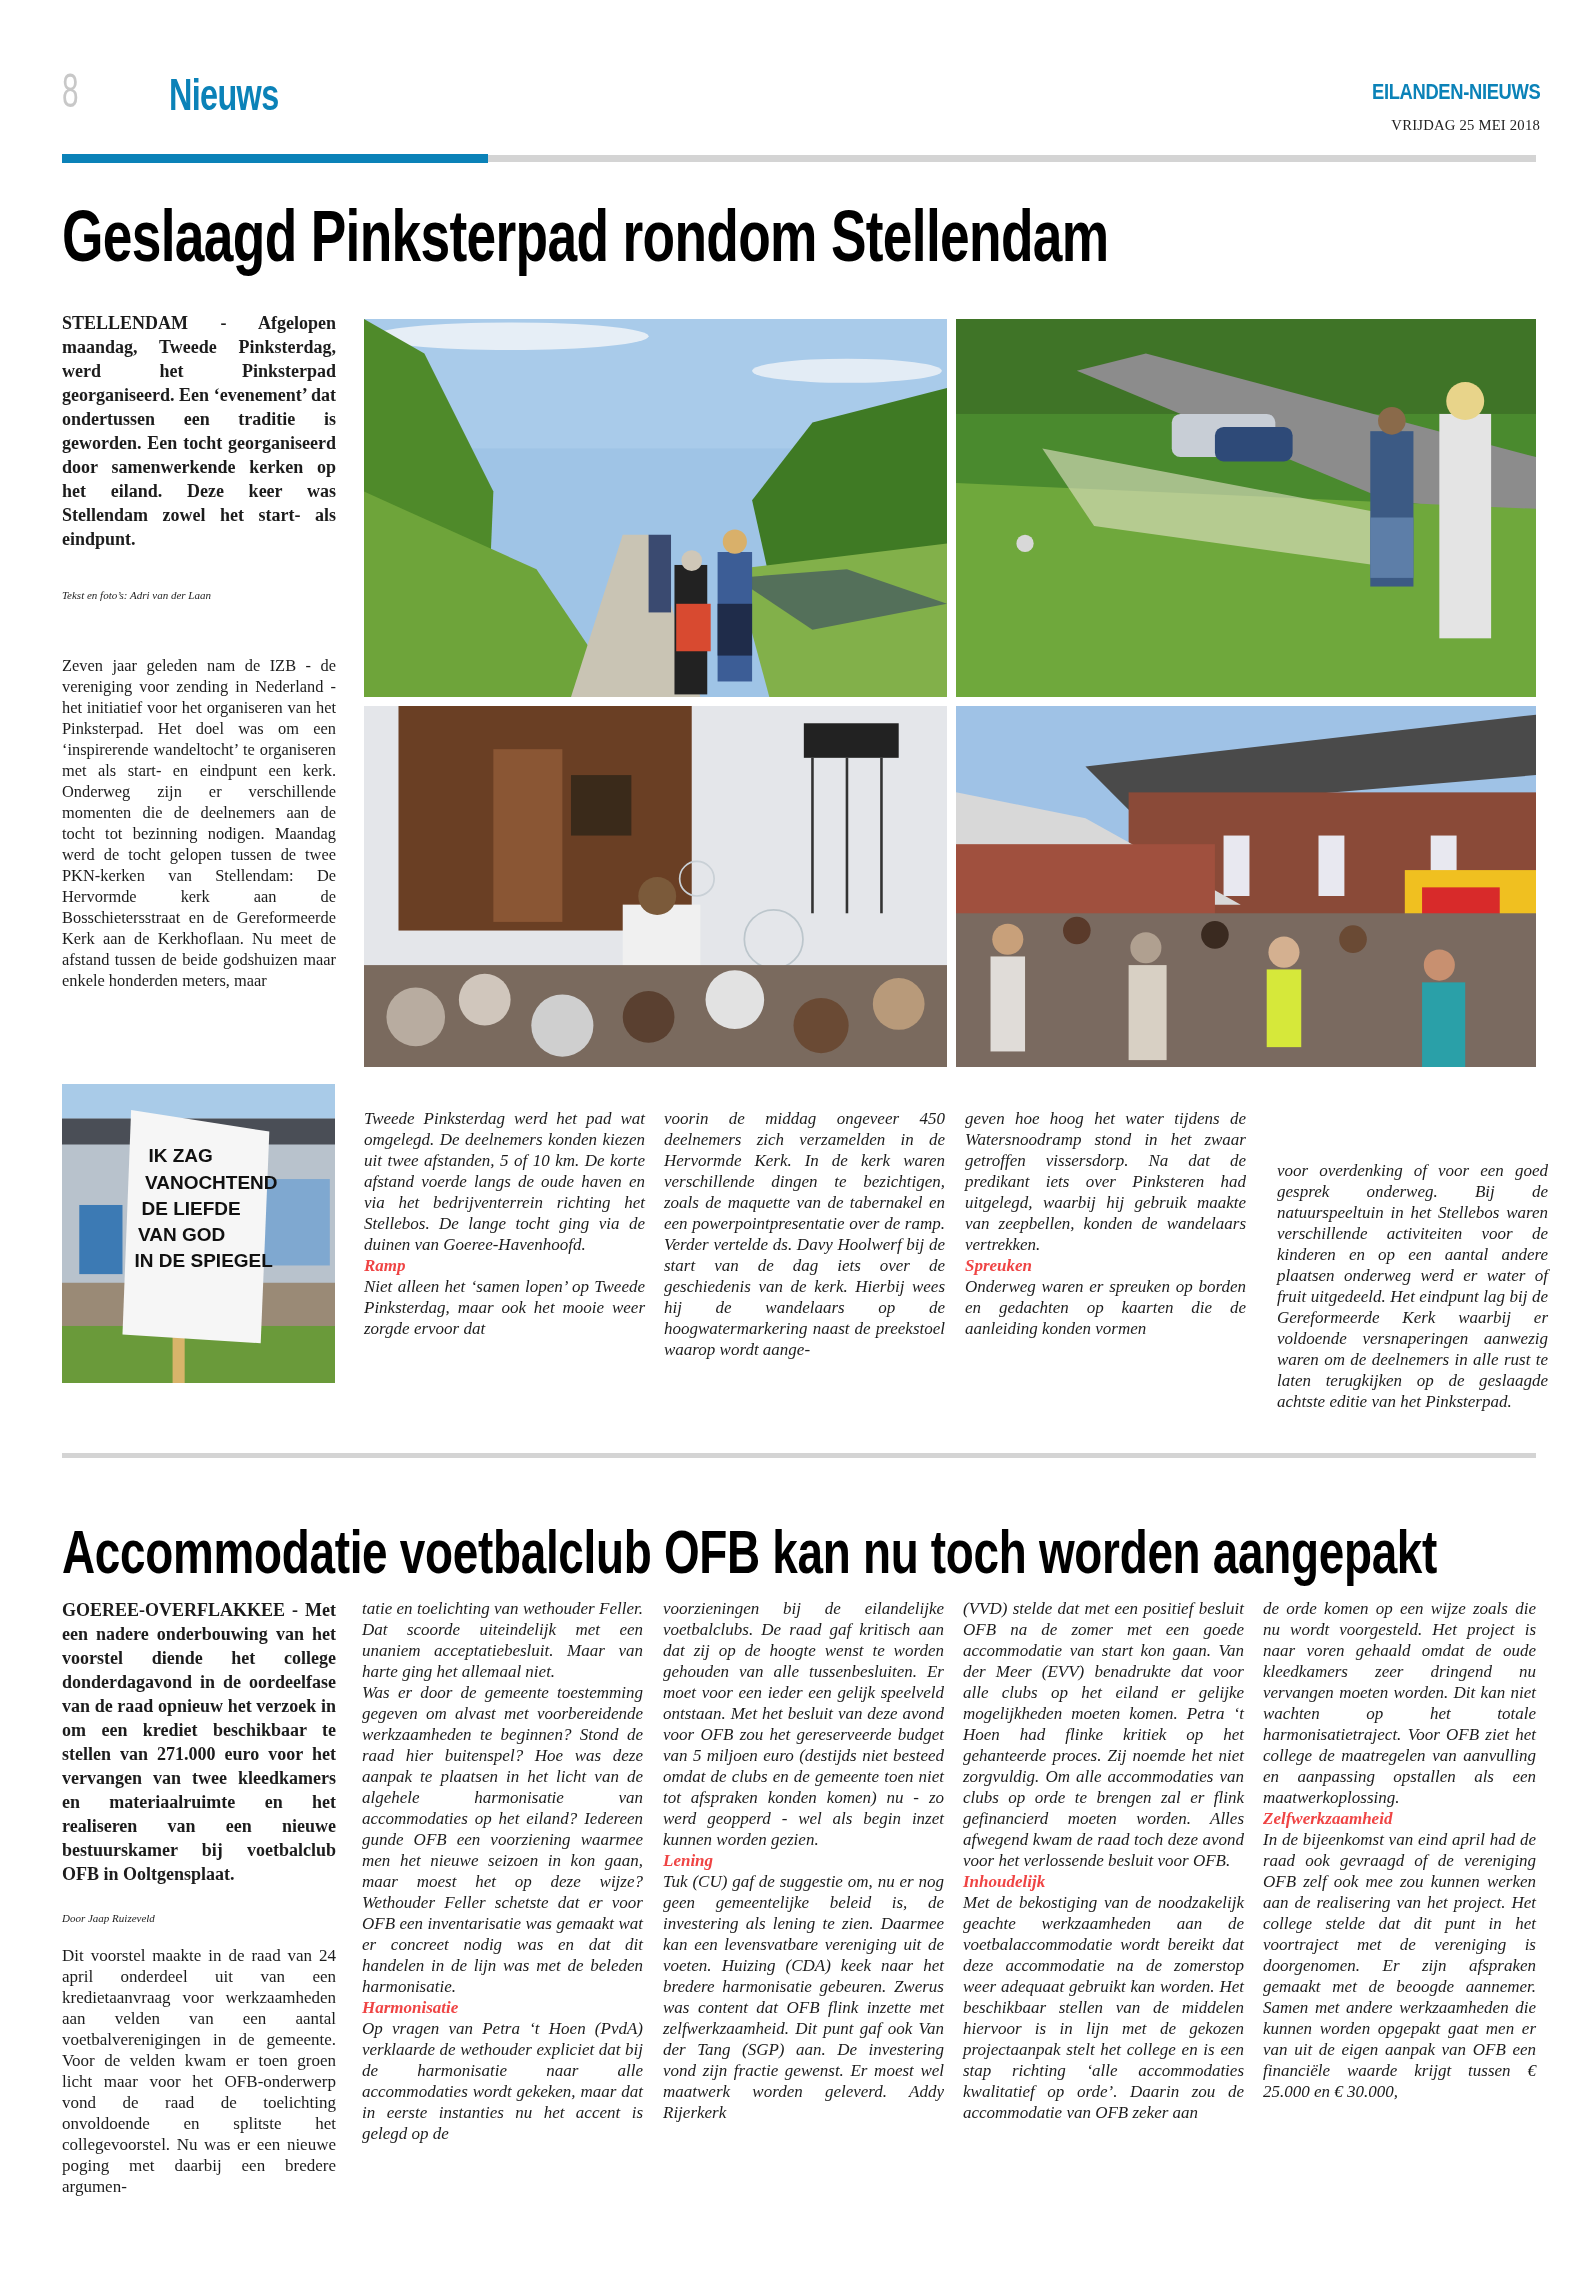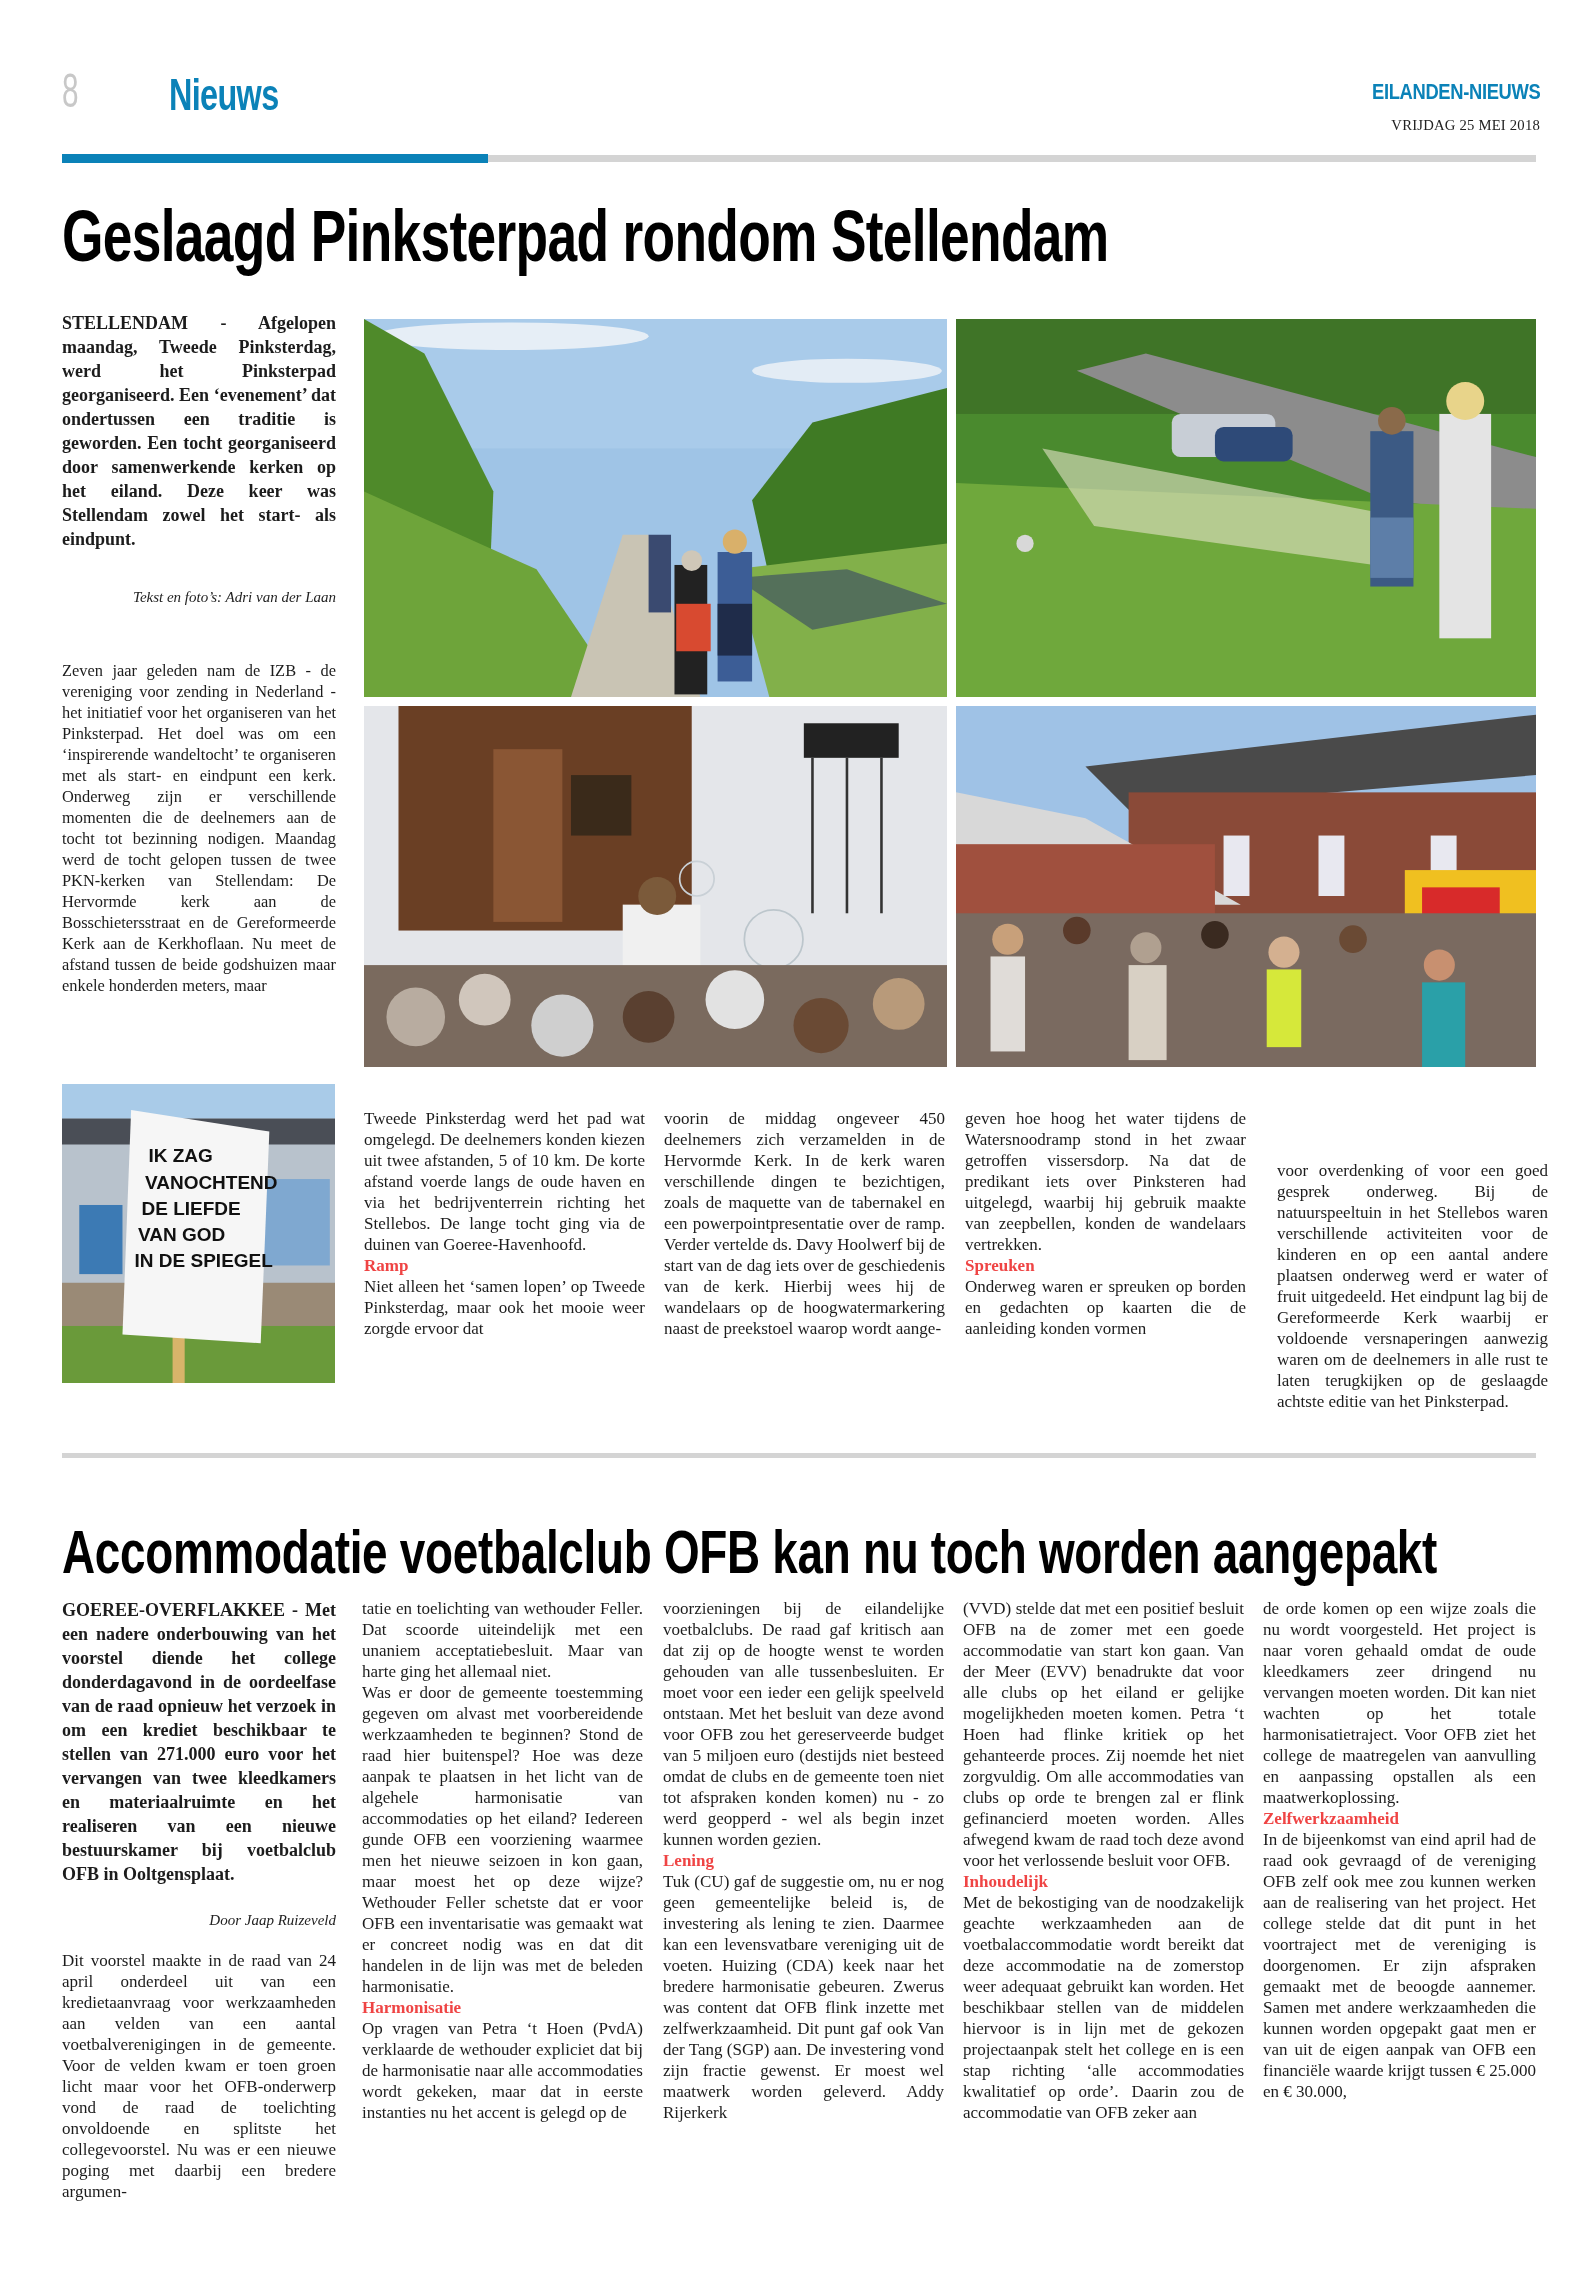--- a/index.html
+++ b/index.html
@@ -13,23 +13,23 @@
   .section { left: 169px; top: 72px; font-family: "Liberation Sans", sans-serif; font-weight: bold; font-size: 45px; color: #0b82b8; transform: scaleX(0.72); transform-origin: left top; line-height: 1; letter-spacing: -0.9px; }
   .masthead { right: 52px; top: 81px; font-family: "Liberation Sans", sans-serif; font-weight: bold; font-size: 22.4px; color: #0b82b8; transform: scaleX(0.82); transform-origin: right top; line-height: 1; letter-spacing: -0.4px; }
   .dateline { right: 52px; top: 118px; font-size: 14.7px; color: #222; line-height: 1; letter-spacing: 0.2px; }
   .rule-blue { left: 62px; top: 154px; width: 426px; height: 8.6px; background: #0b82b8; }
   .rule-grey { left: 488px; top: 155px; width: 1048px; height: 7px; background: #d4d4d4; }
 
   .headline { left: 62px; top: 200px; font-family: "Liberation Sans", sans-serif; font-weight: bold; font-size: 72px; color: #000; line-height: 1; transform: scaleX(0.74); transform-origin: left top; white-space: nowrap; letter-spacing: -0.9px; }
 
   
   .col { font-size: 17px; line-height: 21px; text-align: justify; hyphens: auto; }
-  .col p { margin: 0; }
+  .col p { margin: 0; font-style: italic; }
   .lead { font-weight: bold; font-size: 18px; line-height: 24px; text-align: justify; }
-  .byline { font-style: italic; font-size: 15px; color: #222; text-align: right; }
+  .byline { font-style: italic; font-size: 11px; color: #222; }
   .subhead { color: #ef4444; font-weight: bold; margin-top: 21px; }
 
   
   .photo { overflow: hidden; }
   .photo svg { display: block; width: 100%; height: 100%; }
 
   .rule-mid { left: 62px; top: 1453px; width: 1474px; height: 5.2px; background: #d4d4d4; }
   .headline2 { left: 62px; top: 1521px; font-family: "Liberation Sans", sans-serif; font-weight: bold; font-size: 62px; color: #000; line-height: 1; transform: scaleX(0.74); transform-origin: left top; white-space: nowrap; letter-spacing: -0.4px; }
 </style>
 </head>

